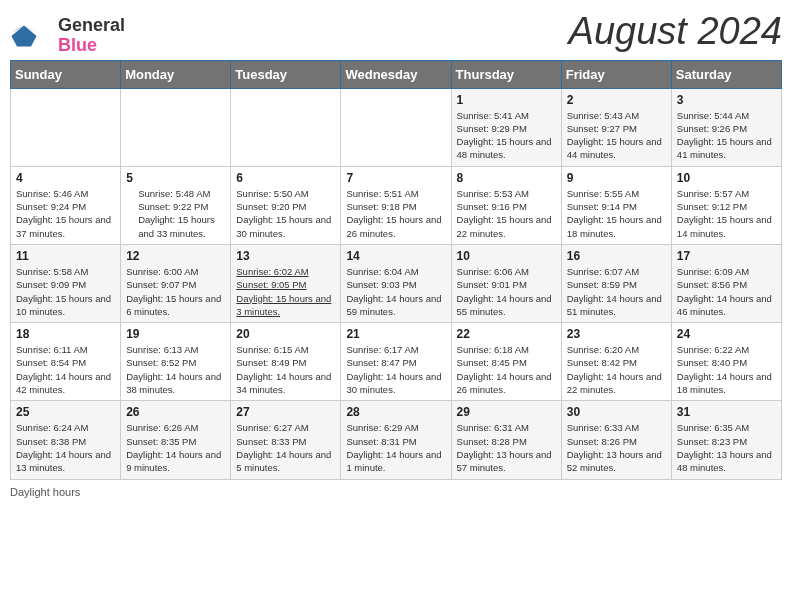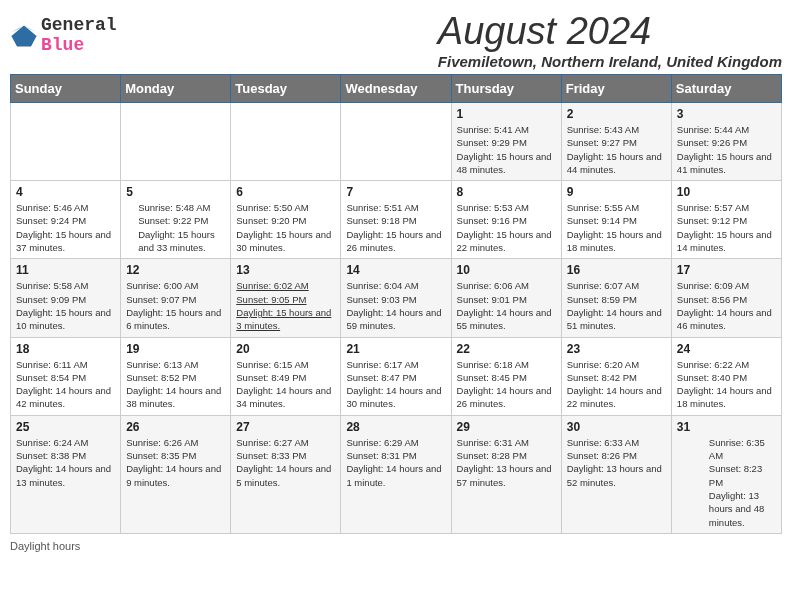--- a/index.html
+++ b/index.html
@@ -12,23 +12,22 @@
     }
     .header {
       display: flex;
       align-items: flex-start;
       justify-content: space-between;
       margin-bottom: 4px;
     }
     .logo {
       display: flex;
       align-items: center;
-      gap: 3px;
+      gap: 20px;
       margin-top: 6px;
-      font-family: Liberation Mono, monospace;
     }
     .logo-text {
       font-size: 18px;
       font-weight: bold;
       line-height: 1.1;
     }
     .logo-text .general { color: #333; }
     .logo-text .blue { color: #ec4899; }
     .logo-icon {
       width: 28px;
@@ -105,21 +104,20 @@
       <polygon points="20,5 38,15 28,10" fill="#5599cc"></polygon>
       <polygon points="20,5 2,15 12,10" fill="#1a4d7a"></polygon>
     </svg>
     <div class="logo-text">
       <span class="general">General</span><br>
       <span class="blue">Blue</span>
     </div>
   </div>
   <div class="title-block">
     <div class="main-title">August 2024</div>
-    <div class="subtitle">Fivemiletown, Northern Ireland, United Kingdom</div>
   </div>
 </div>
 
 <table class="calendar">
   <thead>
     <tr>
     <th>Sunday</th>
         <th>Monday</th>
         <th>Tuesday</th>
         <th>Wednesday</th>
@@ -317,21 +315,21 @@
 Daylight: 13 hours and 57 minutes.</div>
         </td>
         <td>
           <div class="day-number">30</div>
           <div class="day-info" style="white-space: pre-line;">Sunrise: 6:33 AM
 Sunset: 8:26 PM
 Daylight: 13 hours and 52 minutes.</div>
         </td>
         <td>
           <div class="day-number">31</div>
-          <div class="day-info" style="white-space: pre-line; margin-left: 32px;">Sunrise: 6:35 AM
+          <div class="day-info" style="white-space: pre-line;">Sunrise: 6:35 AM
 Sunset: 8:23 PM
 Daylight: 13 hours and 48 minutes.</div>
         </td>
       </tr>
     </tbody>
 </table>
 
 <div class="footer">
   <span>Daylight hours</span>
 </div>

